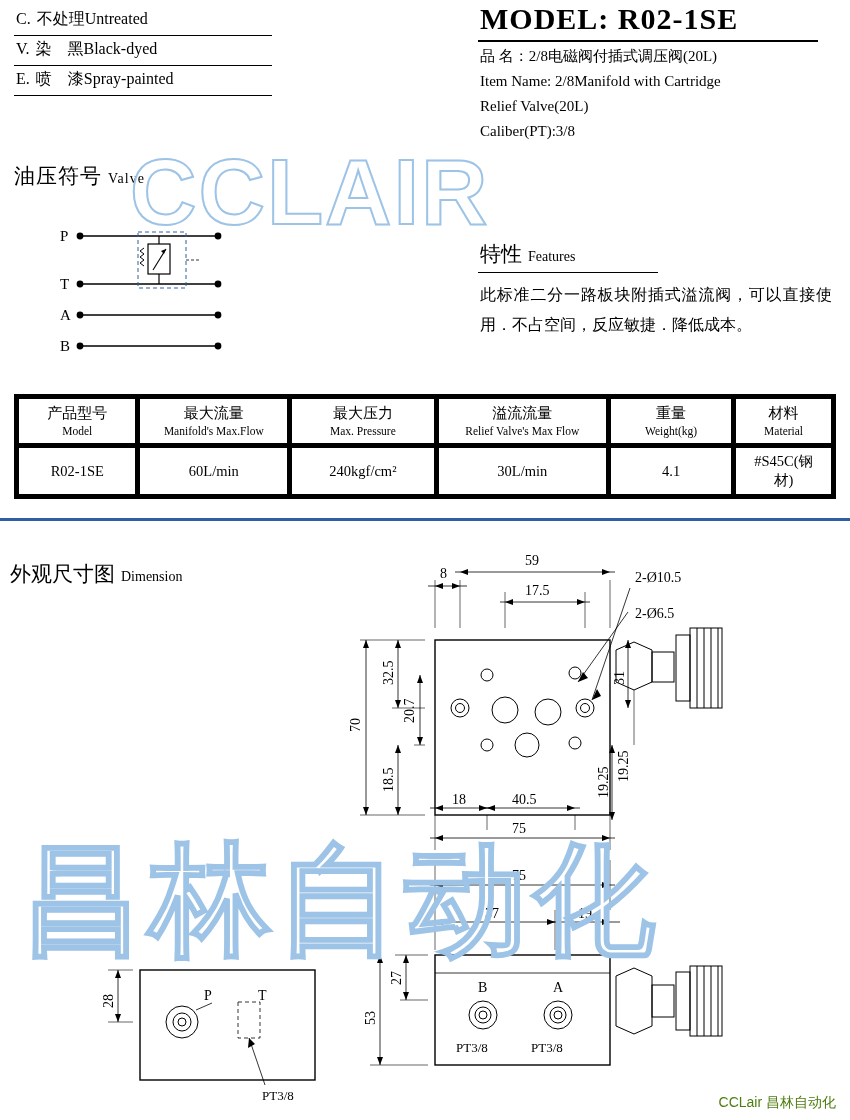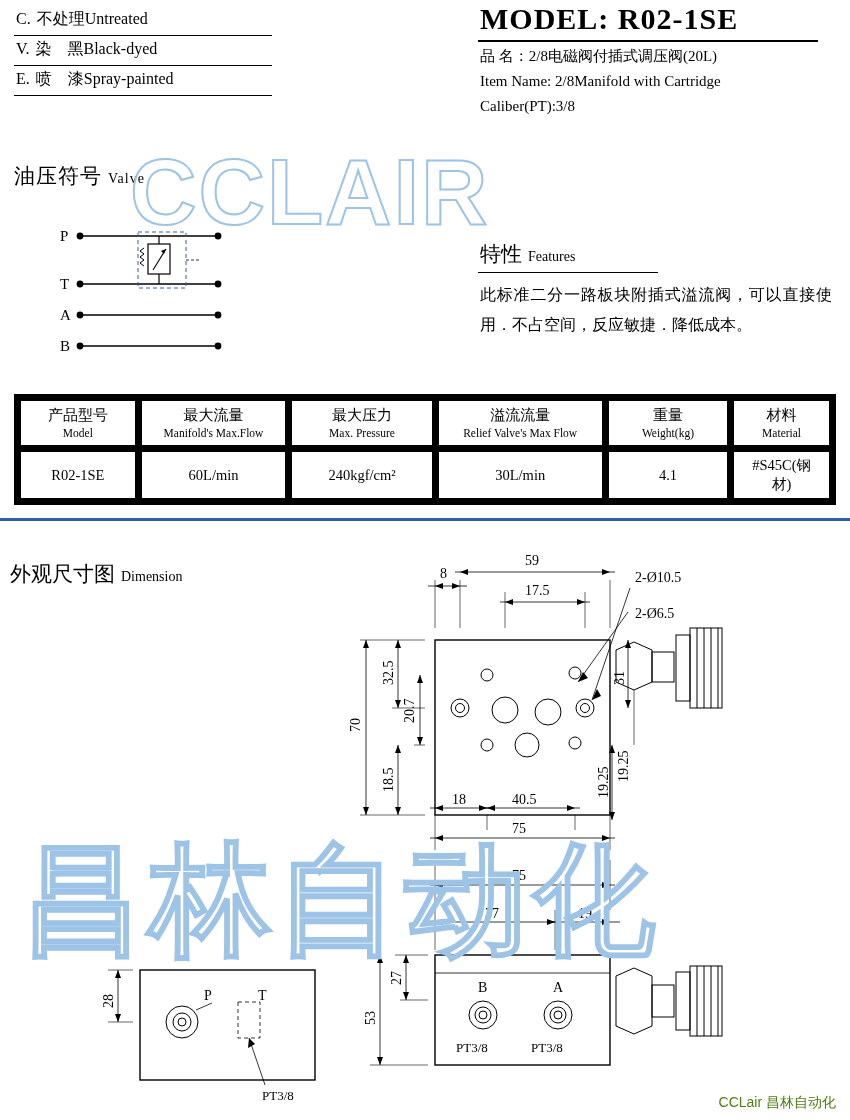--- a/index.html
+++ b/index.html
@@ -45,21 +45,21 @@
   .features-title .en{font-size:14px;margin-left:6px;}
   .features-underline{position:absolute;left:478px;top:272px;width:180px;height:1px;background:#000;}
   .features-body{position:absolute;left:480px;top:280px;width:352px;font-size:16px;line-height:30px;text-align:justify;}
 
   
   table.spec{
     position:absolute;left:14px;top:394px;
     width:822px;border-collapse:collapse;
     font-size:14px;text-align:center;
   }
-  table.spec td{border:7px solid #000000;padding:4px 18px;}
+  table.spec td{border:5px solid #000000;padding:4px 18px;}
   table.spec .h-cn{font-size:15px;display:block;line-height:20px;}
   table.spec .h-en{font-size:11.5px;display:block;line-height:16px;}
   table.spec tr.vals td{height:34px;font-size:14.5px;}
 
   
   .divider{position:absolute;left:0;top:518px;width:850px;height:3px;background:#2e5fa3;}
 
   
   .dim-title{position:absolute;left:10px;top:560px;font-size:21px;}
   .dim-title .en{font-size:14px;margin-left:6px;}
@@ -159,20 +159,21 @@
       <text x="0" y="102" font-size="15">A</text>
       <text x="0" y="133" font-size="15">B</text>
     </svg>
   </div>
 
   <div class="model-title">MODEL: R02-1SE</div>
   <div class="model-underline"></div>
   <div class="spec-list">
     <div>品  名：2/8电磁阀付插式调压阀(20L)</div>
     <div>Item Name: 2/8Manifold with Cartridge</div>
+    <div>Relief Valve(20L)</div>
     <div>Caliber(PT):3/8</div>
   </div>
 
   <div class="features-title">
     <span>特性</span><span class="en">Features</span>
   </div>
   <div class="features-underline"></div>
   <div class="features-body">此标准二分一路板块附插式溢流阀，可以直接使用．不占空间，反应敏捷．降低成本。</div>
 
   <table class="spec">

